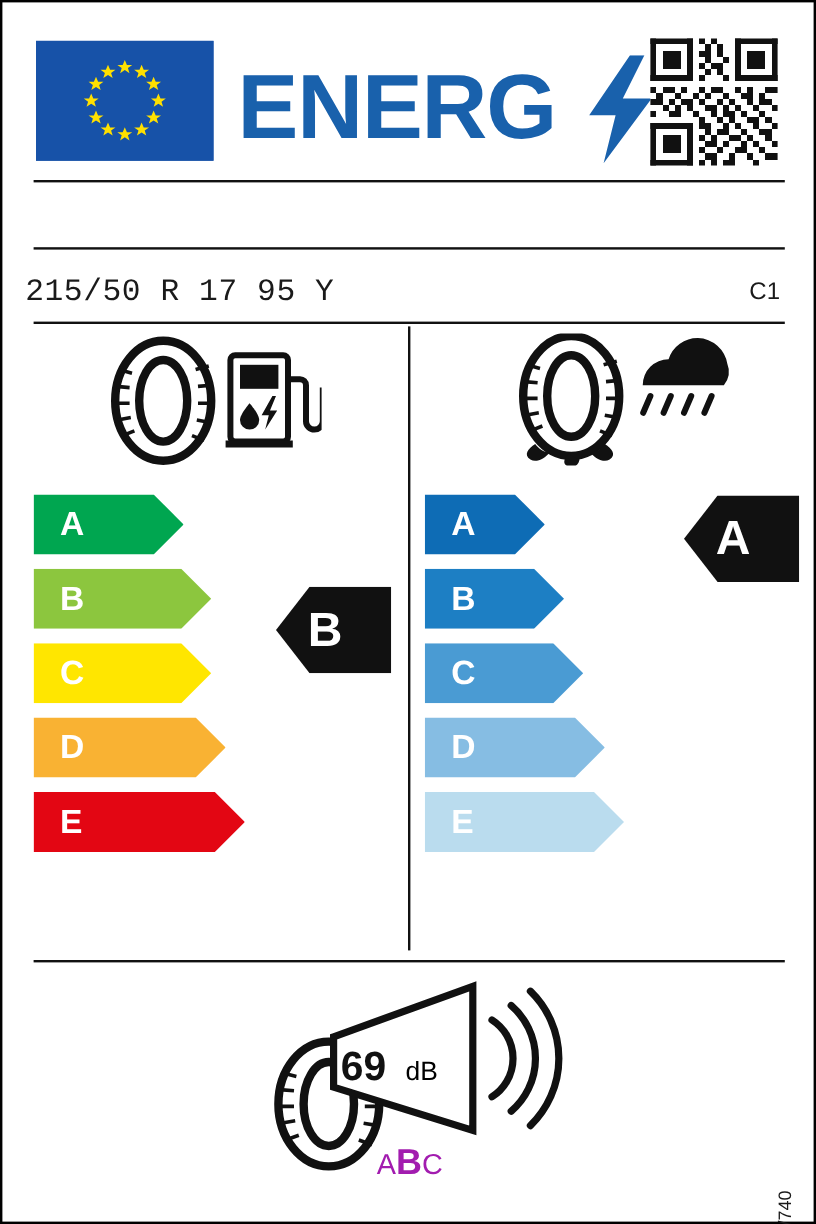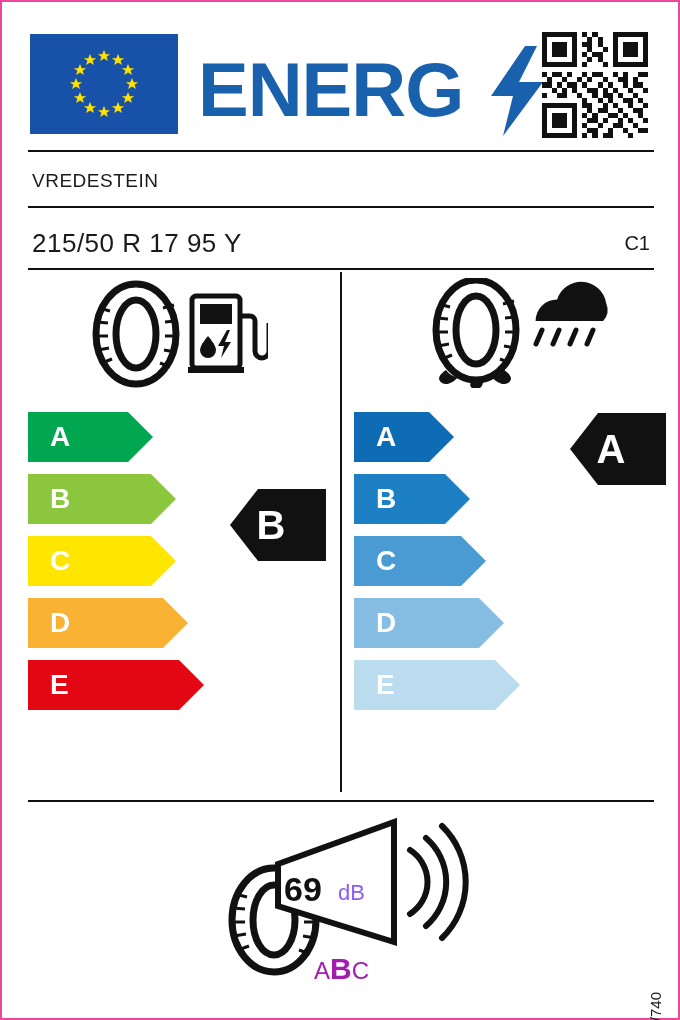--- a/index.html
+++ b/index.html
@@ -7,21 +7,21 @@
     width:680px;height:1020px;
     background:#ffffff;
     font-family:"Liberation Sans", sans-serif;
     color:#1a1a1a;
     -webkit-font-smoothing:antialiased;
   }
   .label{
     position:relative;
     width:680px;height:1020px;
     box-sizing:border-box;
-    border:2px solid #ec4899;
+    border:2px solid #000000;
     background:#fff;
   }
   
   .header{
     position:absolute;left:0;top:0;width:676px;height:148px;
   }
   .eu-flag{
     position:absolute;left:28px;top:32px;width:148px;height:100px;
     background:#1752a8;
   }
@@ -44,22 +44,22 @@
   
   .brand{
     position:absolute;left:30px;top:168px;
     font-size:19px;letter-spacing:.5px;
   }
   .sku{
     position:absolute;right:28px;top:168px;
     font-size:19px;letter-spacing:.5px;
   }
   .size{
-    position:absolute;left:30px;top:226px;
-    font-size:26px;letter-spacing:.5px;
+    position:absolute;left:19px;top:226px;
+    font-size:26px;letter-spacing:.5px;font-family:Liberation Mono, monospace;
   }
   .cclass{
     position:absolute;right:28px;top:230px;
     font-size:20px;
   }
   
   .col{position:absolute;top:272px;}
   .col-left{left:26px;width:300px;}
   .col-right{left:352px;width:300px;}
   .bar{
@@ -88,21 +88,21 @@
   .date{
     position:absolute;right:14px;bottom:26px;
     font-size:15px;
     transform:rotate(-90deg);transform-origin:100% 100%;
     white-space:nowrap;
   }
   .noise-val{
     position:absolute;font-weight:bold;font-size:34px;color:#111;
   }
   .noise-db{
-    position:absolute;font-size:22px;color:#8b5cf6;
+    position:absolute;font-size:22px;color:#000000;
   }
   .abc{
     position:absolute;font-size:24px;color:#a21caf;
   }
   .abc b{font-size:30px;}
 </style>
 </head>
 <body>
 
 <div class="label">
@@ -251,21 +251,20 @@
     </div>
   </div>
 
   <div class="hr" style="top:148px"></div>
   <div class="hr" style="top:204px"></div>
   <div class="hr" style="top:266px"></div>
   <div class="hr" style="top:798px"></div>
 
   <div class="vr" style="left:338px;top:270px;height:520px"></div>
 
-  <div class="brand">VREDESTEIN</div>
   <div class="size">215/50 R 17 95 Y</div>
   <div class="cclass">C1</div>
 
   <div class="icon-row" style="left:86px;top:276px">
     <svg width="180" height="110" viewBox="0 0 180 110">
 
       <g>
         <ellipse cx="48" cy="56" rx="40" ry="50" fill="none" stroke="#111" stroke-width="7"></ellipse>
         <ellipse cx="48" cy="56" rx="20" ry="34" fill="none" stroke="#111" stroke-width="7"></ellipse>
         <g stroke="#111" stroke-width="3">

